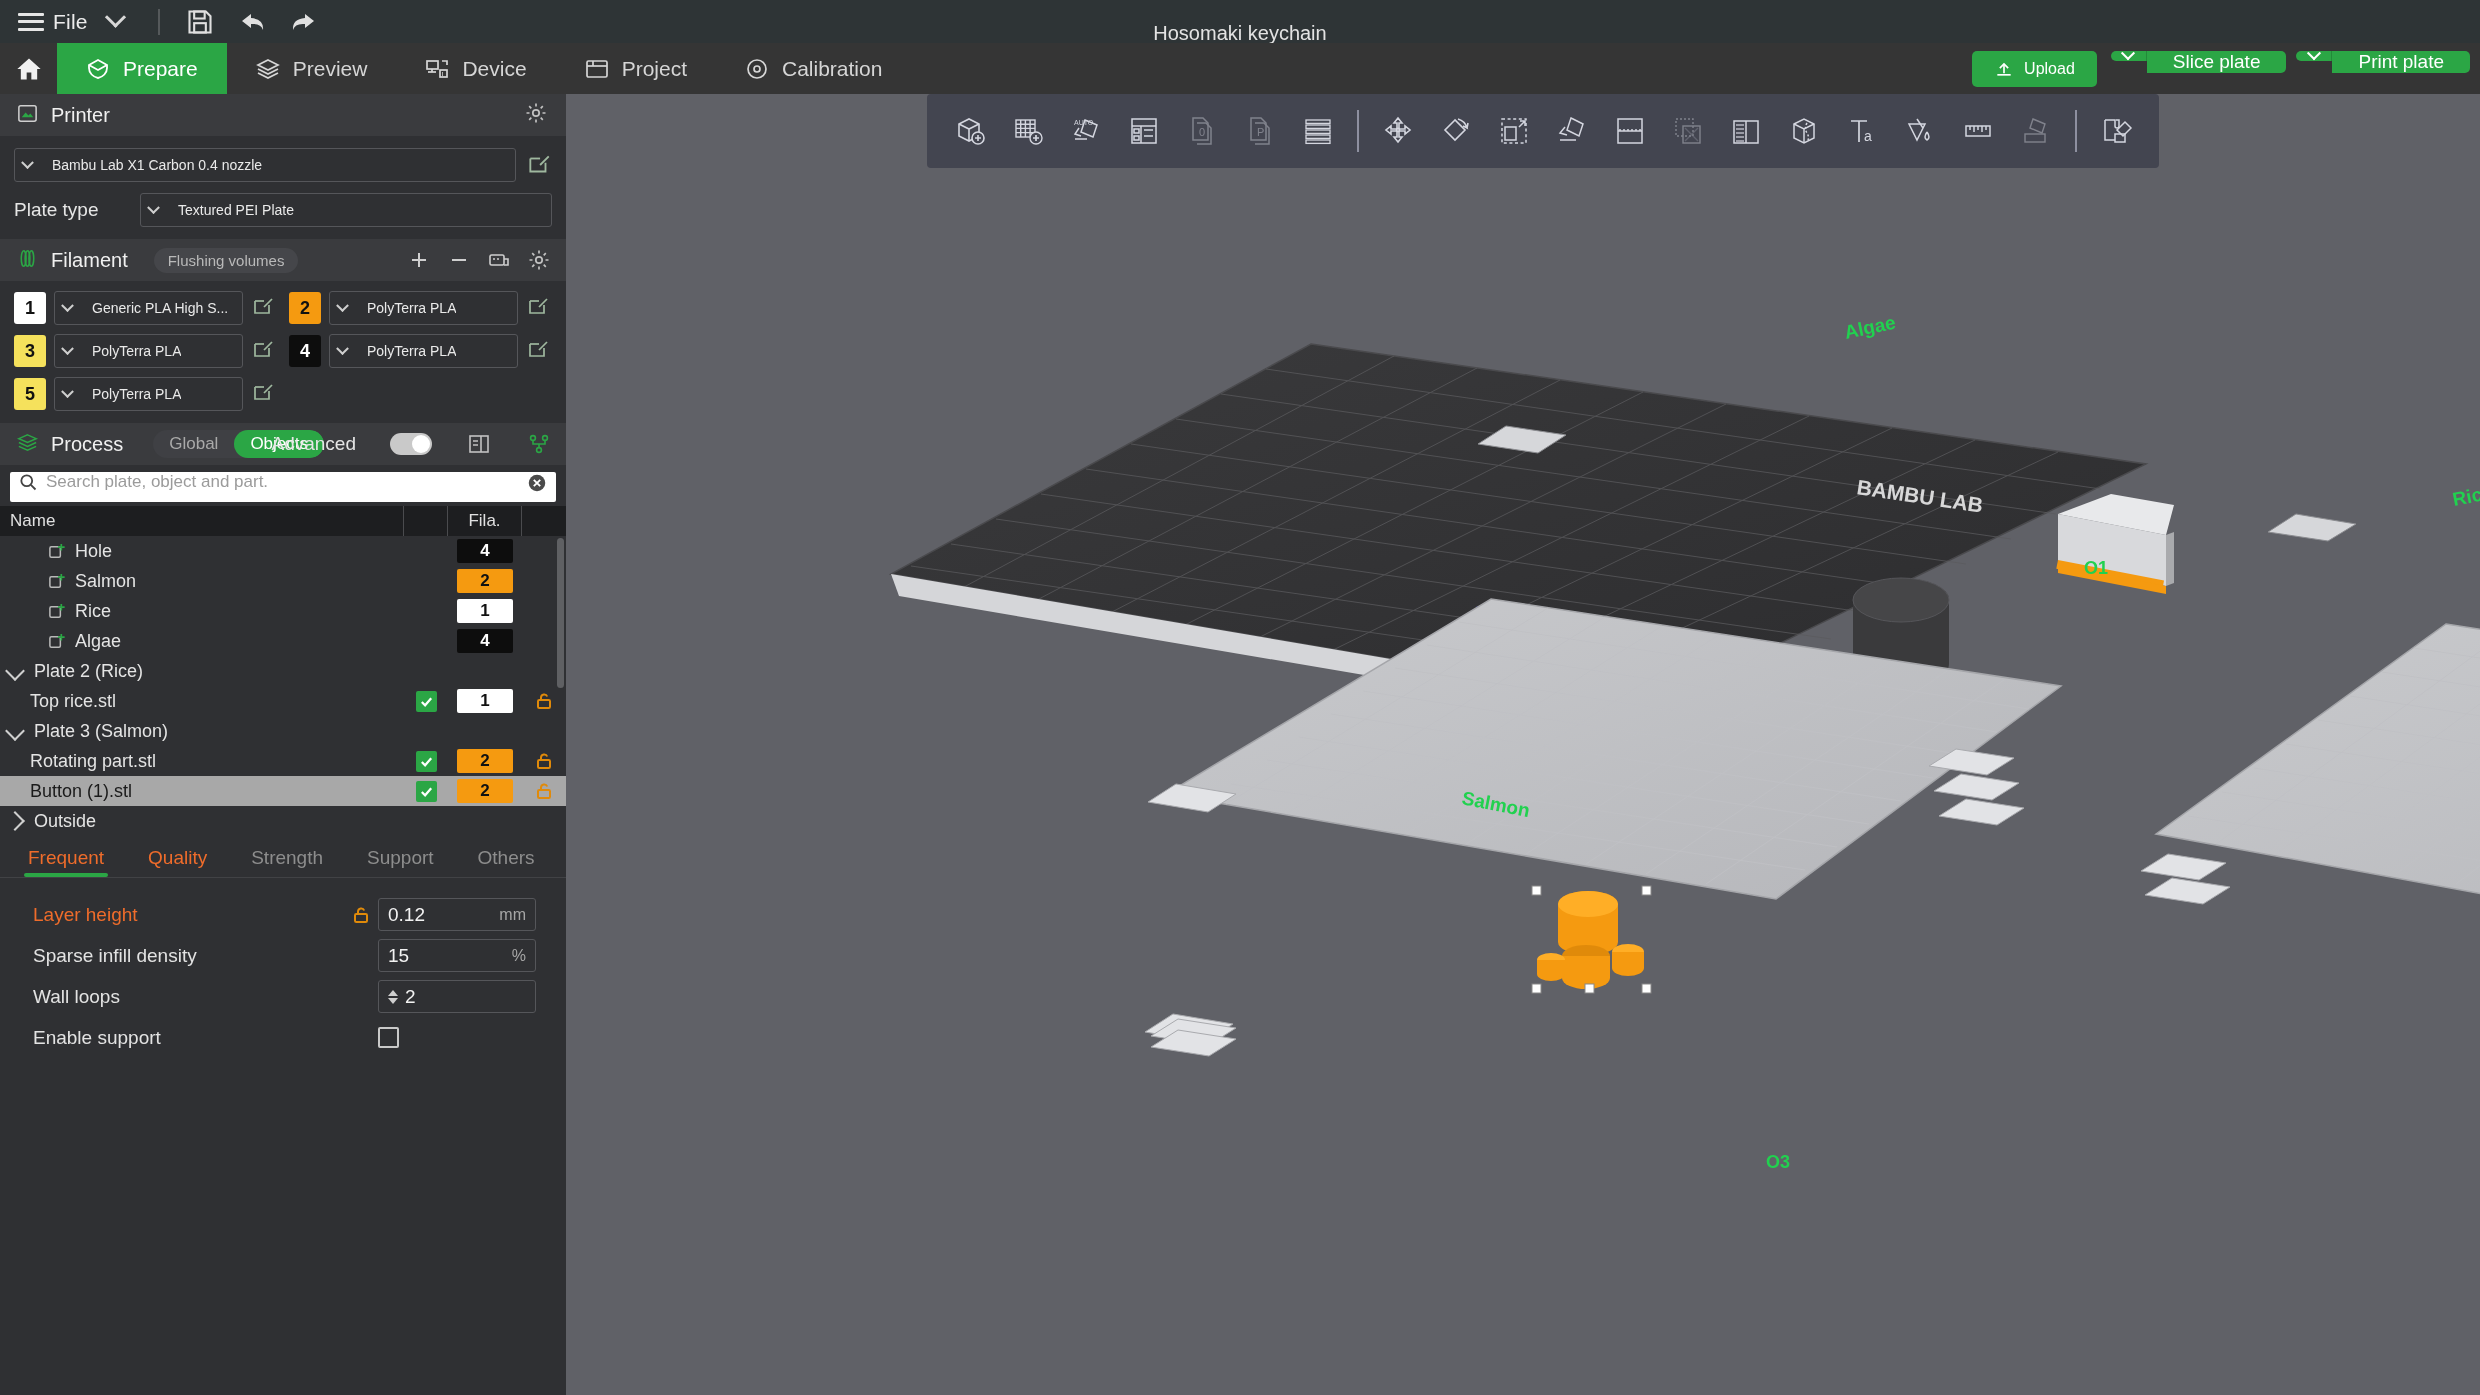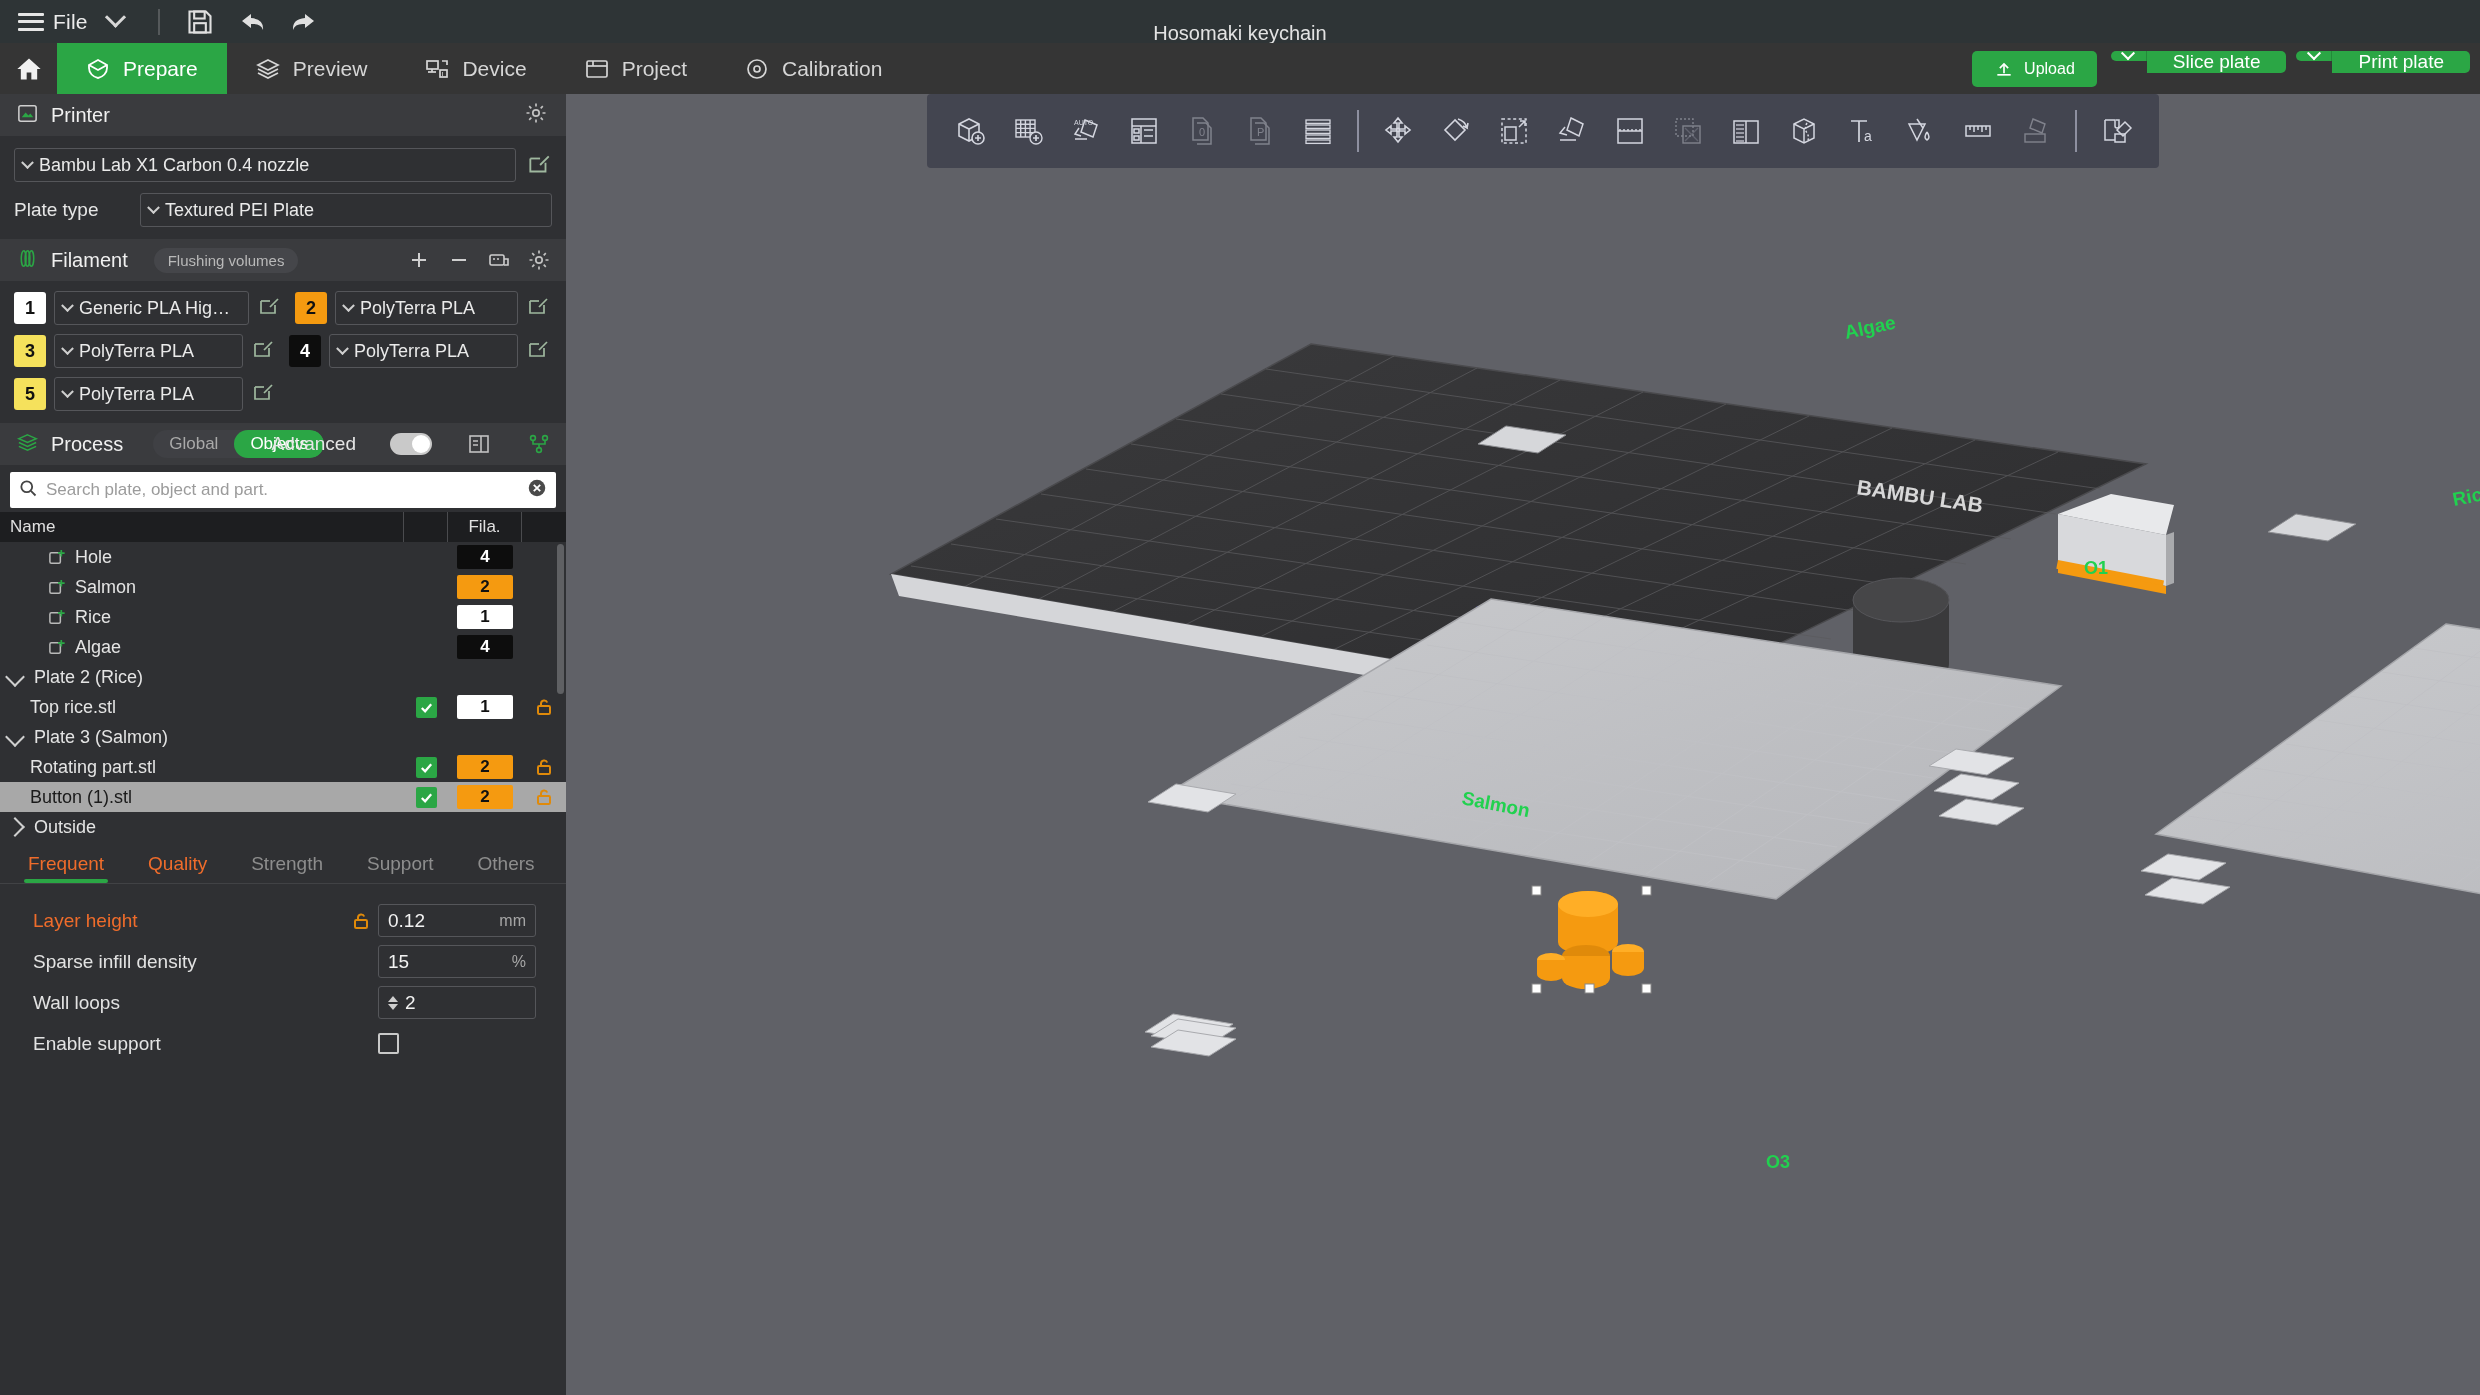--- a/index.html
+++ b/index.html
@@ -77,21 +77,21 @@
   .sec-head .title { font-size: 20px; color: #f0f0f0; }
   .sec-head .gear { position: absolute; right: 18px; top: 50%; transform: translateY(-50%); }
   .pill {
     background: #45464a; color: #b9b9b9; font-size: 15px; padding: 4px 14px; border-radius: 13px;
     margin-left: 14px;
   }
   .hdr-actions { position: absolute; right: 14px; display: flex; align-items: center; gap: 14px; }
   .icn-btn { width: 26px; height: 26px; display: flex; align-items: center; justify-content: center; }
   .combo {
     height: 34px; border: 1px solid #55565a; border-radius: 3px; background: #2f3033;
-    display: flex; align-items: center; padding: 0 8px; gap: 7px; font-size: 18px; color: #eaeaea;
+    display: flex; align-items: center; padding: 0 8px; gap: 20px; font-size: 14px; color: #eaeaea;
   }
   .combo .cv { overflow: hidden; white-space: nowrap; text-overflow: ellipsis; }
   .caret { width: 9px; height: 9px; border-right: 2px solid #cfcfcf; border-bottom: 2px solid #cfcfcf;
     transform: rotate(45deg) translate(-2px,-2px); flex: none; }
   .edit-sq { width: 26px; height: 26px; flex: none; }
 
   .printer-row { display: flex; align-items: center; gap: 10px; padding: 12px 14px 6px 14px; }
   .printer-row .combo { flex: 1; }
   .plate-row { display: flex; align-items: center; gap: 14px; padding: 5px 14px 12px 14px; }
   .plate-row .lbl { font-size: 19px; color: #e6e6e6; width: 112px; }
@@ -109,22 +109,22 @@
 
   
   .seg {
     display: flex; align-items: center; background: #3f4044; border-radius: 15px; height: 28px;
     margin-left: 18px; overflow: hidden;
   }
   .seg span { font-size: 17px; padding: 0 16px; line-height: 28px; color: #a9a9a9; }
   .seg span.on { background: #2ba645; color: #fff; border-radius: 15px; height: 28px; }
 
   .search {
-    margin: 7px 10px 4px 10px; height: 36px; background: #ffffff; border-radius: 2px;
-    display: flex; align-items: center; padding: 0 8px; gap: 8px;
+    margin: 7px 10px 4px 10px; height: 30px; background: #ffffff; border-radius: 2px;
+    display: flex; align-items: flex-start; padding: 0 8px; gap: 8px;
   }
   .search input {
     flex: 1; border: none; outline: none; background: transparent; font-size: 17px;
     color: #333; font-family: "Liberation Sans", sans-serif;
   }
   .search input::placeholder { color: #9b9b9b; }
 
   
   .tree { margin: 0 0 0 0; background: #2f3033; position: relative; }
   .tree-head {

